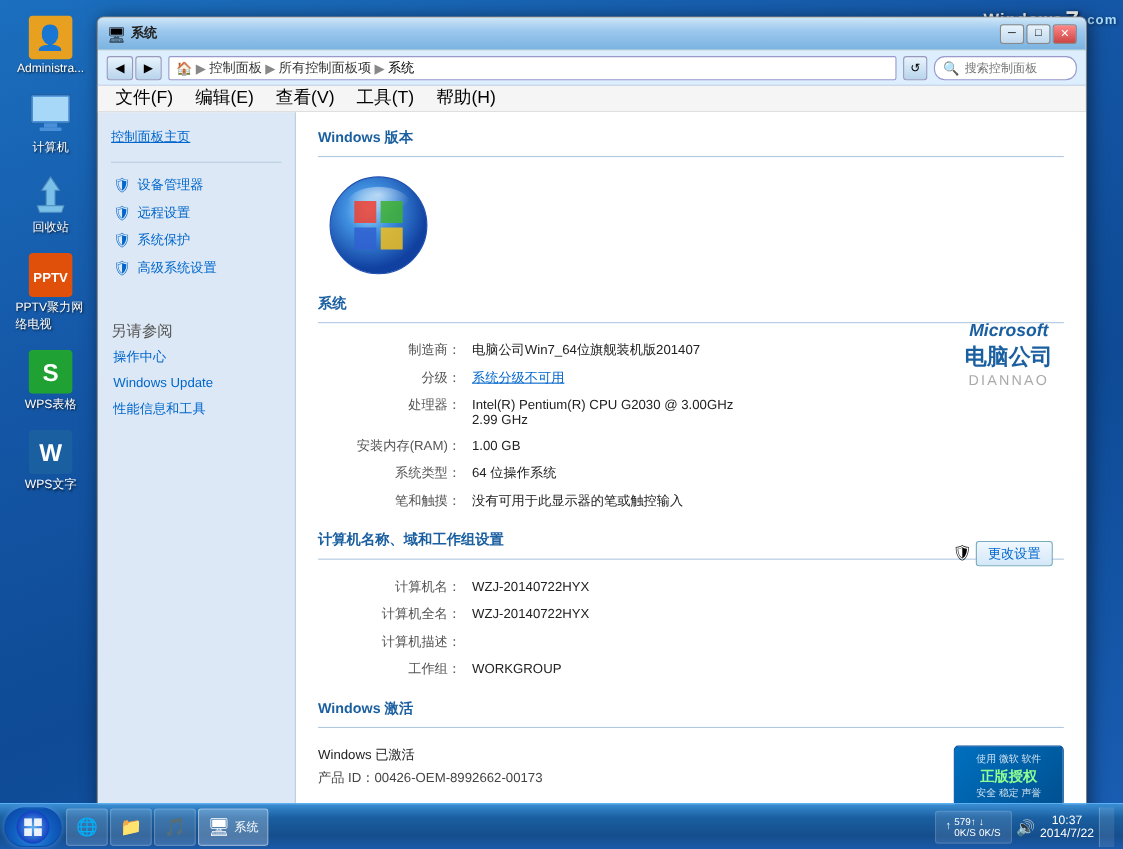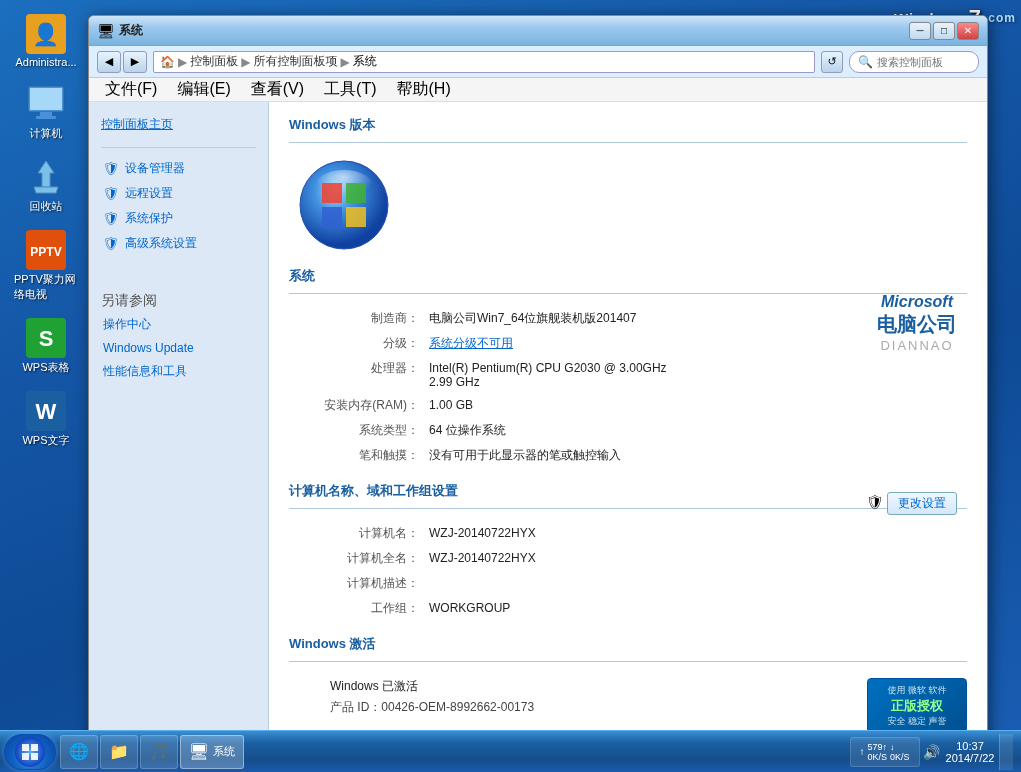--- a/index.html
+++ b/index.html
@@ -746,21 +746,21 @@
         <div class="info-row">
           <span class="info-label">工作组：</span>
           <span class="info-value">WORKGROUP</span>
         </div>
 
         <div style="padding: 10px 20px 4px 20px; margin-top:6px;">
           <div class="win-title">Windows 激活</div>
           <div class="section-divider"></div>
         </div>
 
-        <div style="display:flex; align-items:flex-start; padding: 0 20px 10px 20px; gap:4px;margin-left:41px;">
+        <div style="display:flex; align-items:flex-start; padding: 0 20px 10px 20px; gap:4px;">
           <div style="flex:1;">
             <div style="font-size:12px; color:#222; margin-bottom:4px;">Windows 已激活</div>
             <div style="font-size:12px; color:#444;">产品 ID：00426-OEM-8992662-00173</div>
           </div>
           <div class="activation-badge">
             <div class="badge-title">使用 微软 软件</div>
             <div class="badge-main">正版授权</div>
             <div class="badge-sub">安全 稳定 声誉</div>
           </div>
         </div>

